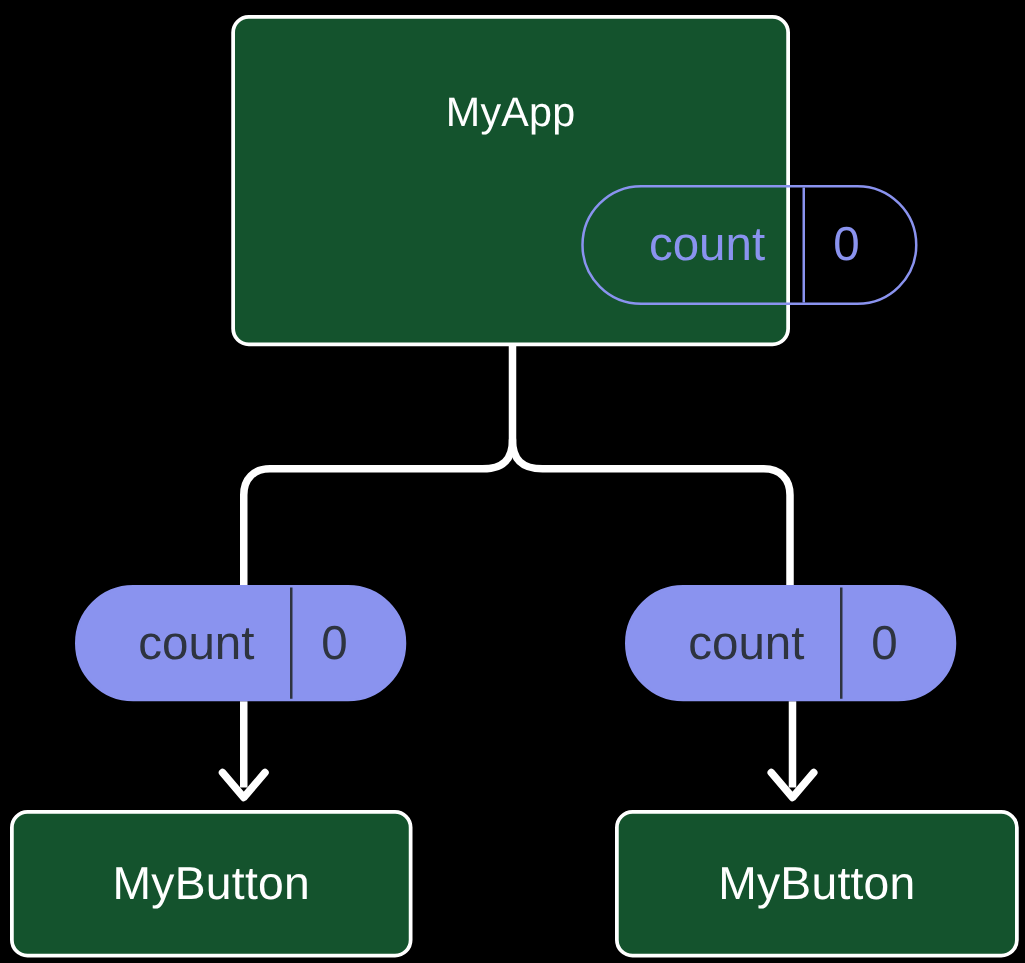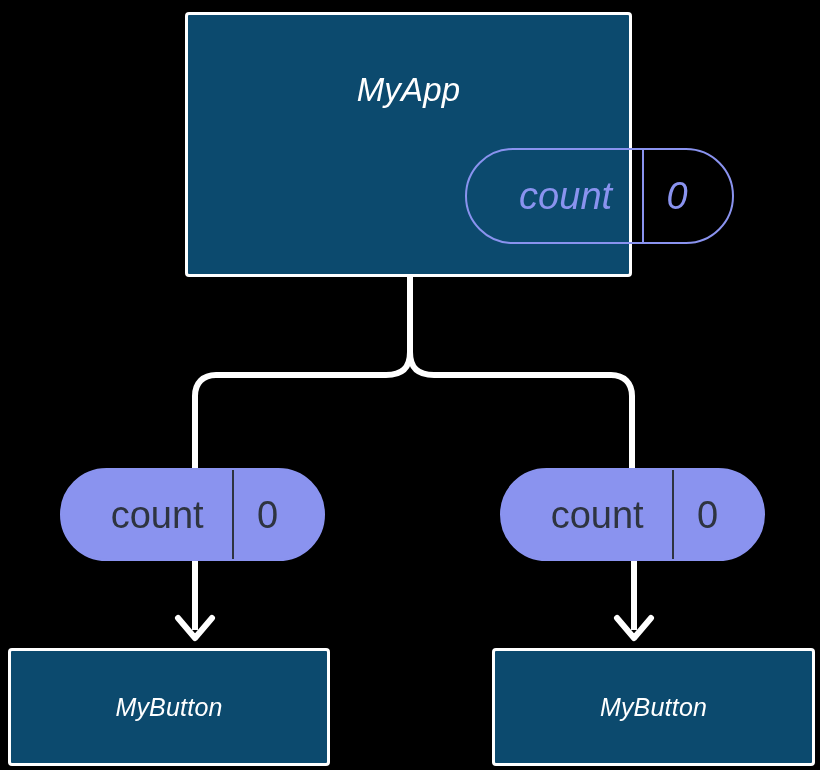--- a/index.html
+++ b/index.html
@@ -21,24 +21,23 @@
     top: 0;
     width: 820px;
     height: 770px;
     pointer-events: none;
   }
 
   
   .node-box {
     position: absolute;
     box-sizing: border-box;
-    background: #0c4a6e;
+    background: #14532d;
     border: 3px solid #FFFFFF;
-    border-radius: 4px;
-    font-style: italic;
+    border-radius: 14px;
   }
   .node-title {
     position: absolute;
     left: 0;
     right: 0;
     text-align: center;
     color: #FFFFFF;
     font-weight: 400;
     letter-spacing: 0.2px;
     white-space: nowrap;
@@ -56,21 +55,21 @@
     line-height: 38px;
   }
 
   .button-box {
     height: 118px;
   }
   #mybutton-box-0 { left: 8px;   top: 648px; width: 322px; }
   #mybutton-box-1 { left: 492px; top: 648px; width: 323px; }
   .button-title {
     top: 36px;
-    font-size: 25px;
+    font-size: 37px;
     line-height: 40px;
   }
 
   
   .pill {
     position: absolute;
     box-sizing: border-box;
     display: flex;
     align-items: stretch;
   }

